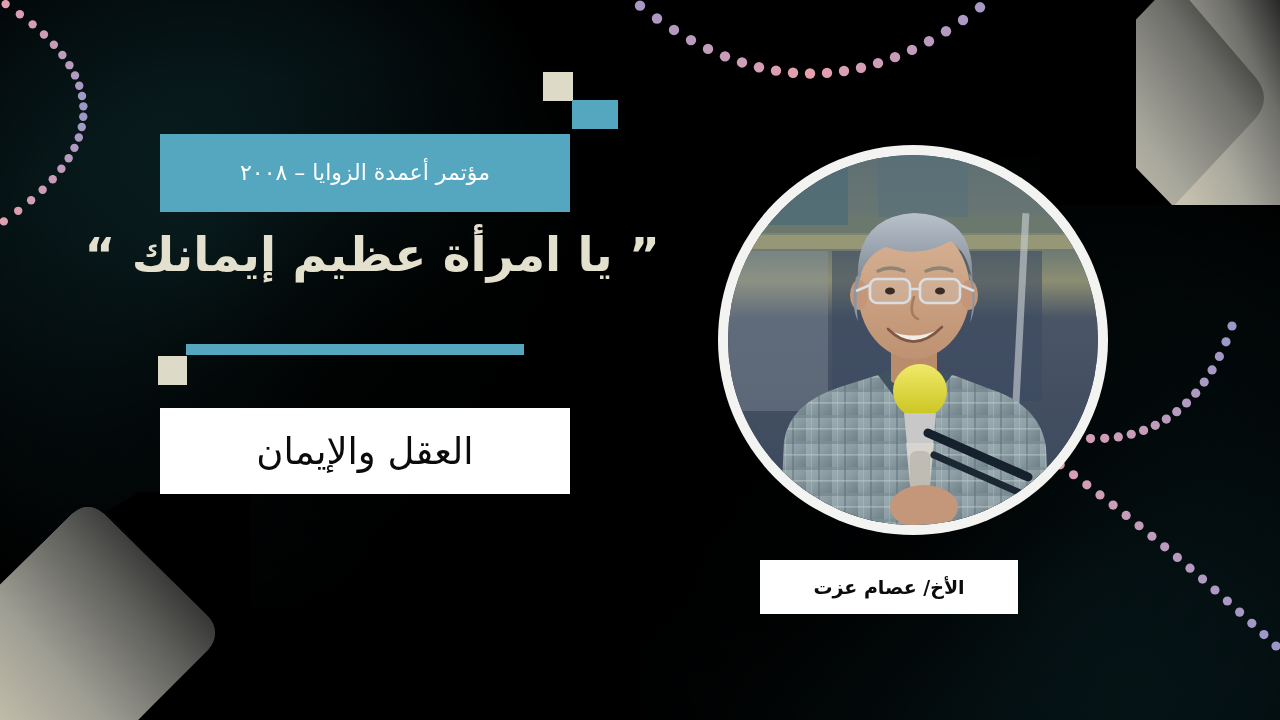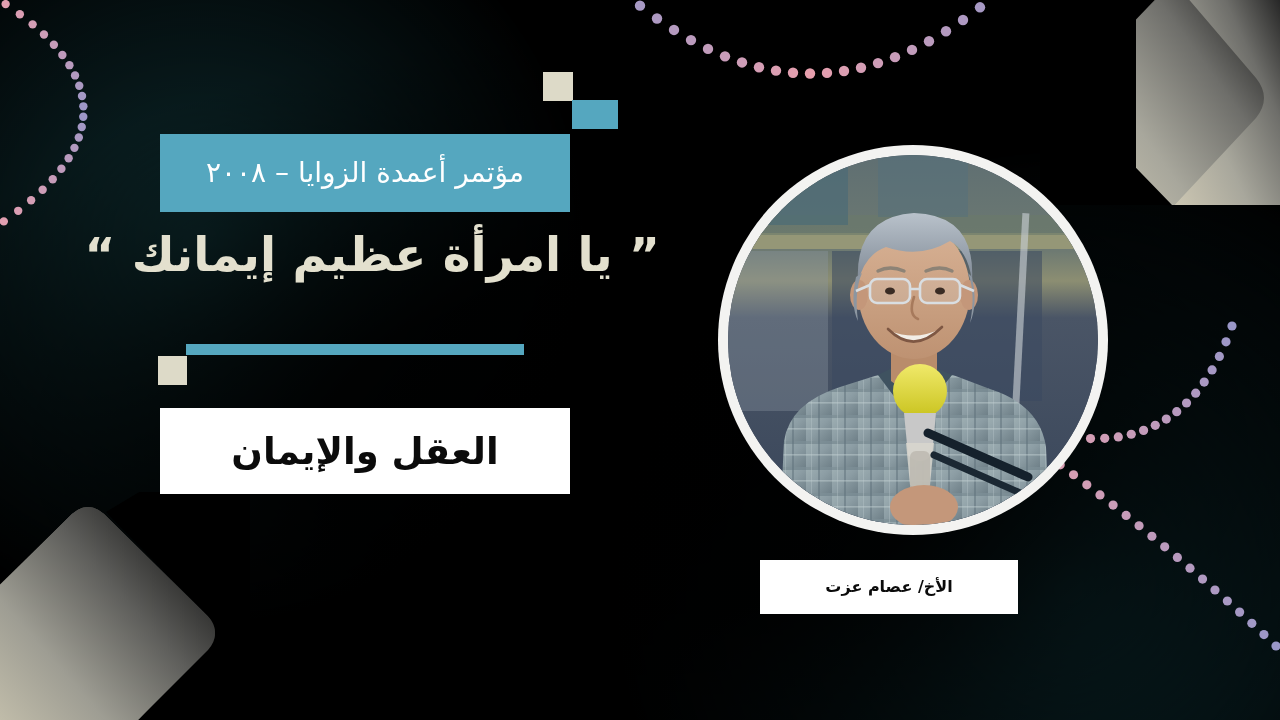--- a/index.html
+++ b/index.html
@@ -62,21 +62,21 @@
     height: 78px;
     background: #55A7BF;
     display: flex;
     align-items: center;
     justify-content: center;
     box-sizing: border-box;
     padding: 0 14px;
   }
   .event-banner-text {
     color: #FFFFFF;
-    font-size: 28px;
+    font-size: 22px;
     line-height: 1;
     letter-spacing: 0.2px;
     white-space: nowrap;
     direction: rtl;
   }
 
   
   .sq {
     position: absolute;
   }
@@ -126,21 +126,21 @@
     height: 86px;
     background: #FFFFFF;
     display: flex;
     align-items: center;
     justify-content: center;
     box-sizing: border-box;
   }
   .topic-text {
     color: #0B0B0B;
     font-size: 37px;
-    font-weight: 700;
+    font-weight: 400;
     line-height: 1;
     direction: rtl;
     white-space: nowrap;
   }
 
   
   .portrait-wrap {
     position: absolute;
     left: 718px;
     top: 145px;
@@ -169,21 +169,21 @@
     width: 258px;
     height: 54px;
     background: #FFFFFF;
     display: flex;
     align-items: center;
     justify-content: center;
     box-sizing: border-box;
   }
   .speaker-text {
     color: #0B0B0B;
-    font-size: 16px;
+    font-size: 19px;
     font-weight: 700;
     line-height: 1;
     direction: rtl;
     white-space: nowrap;
   }
 </style>
 </head>
 <body>
 
 <div class="slide">

